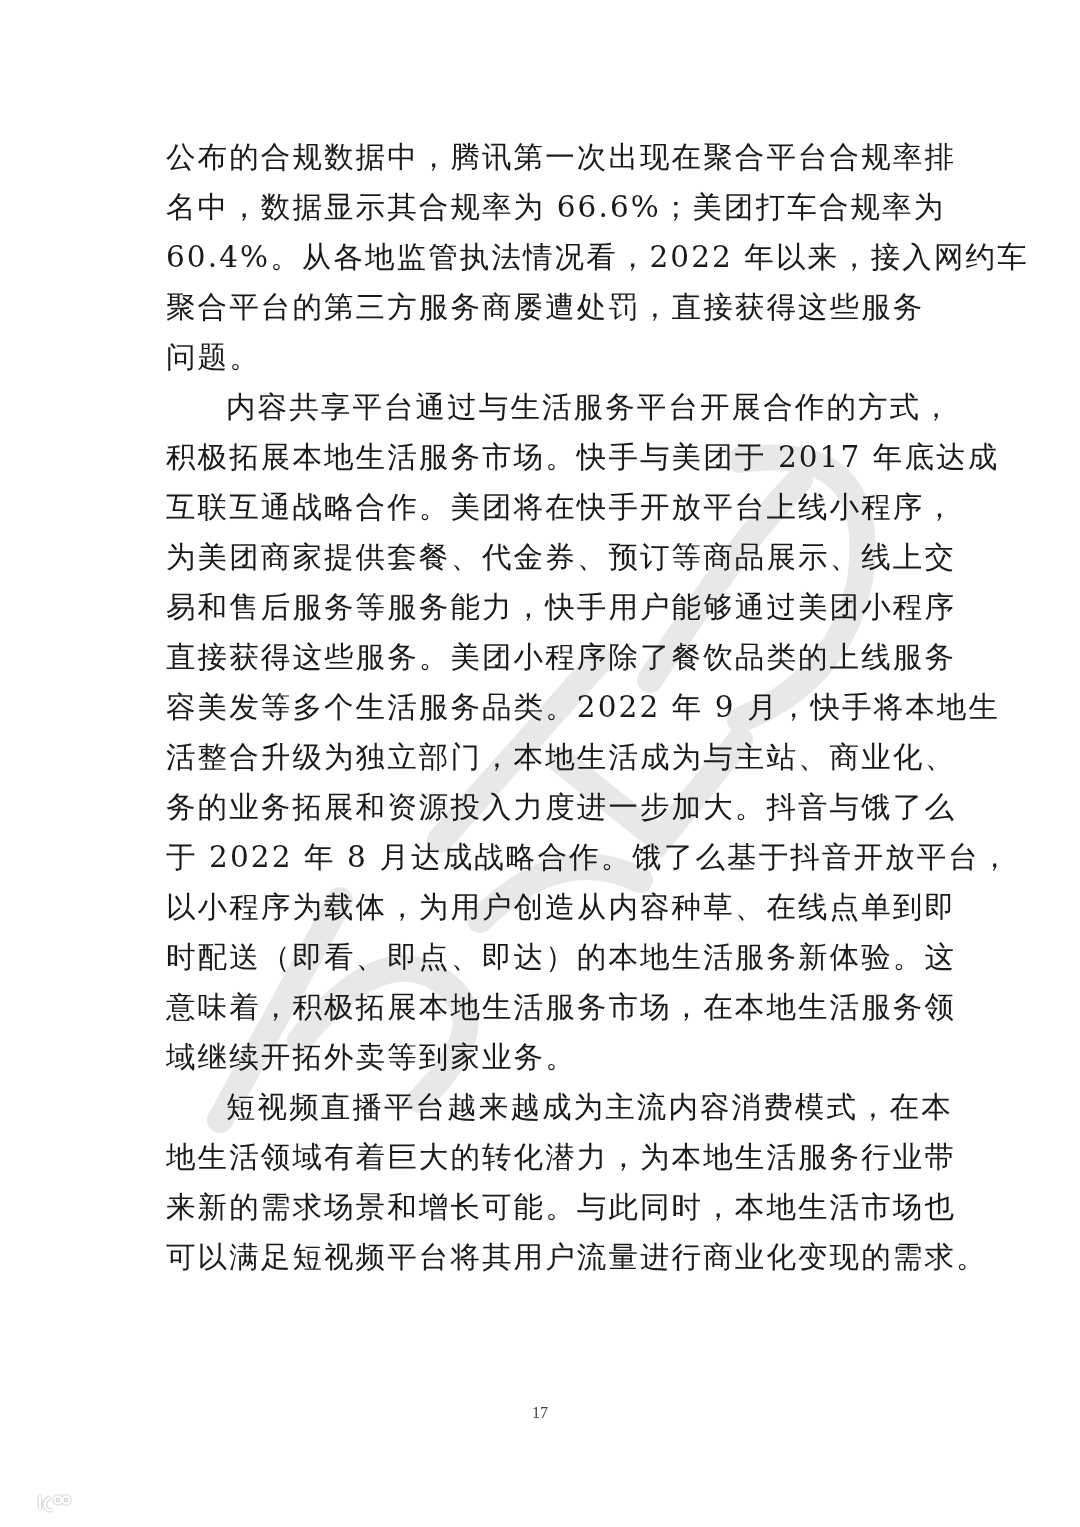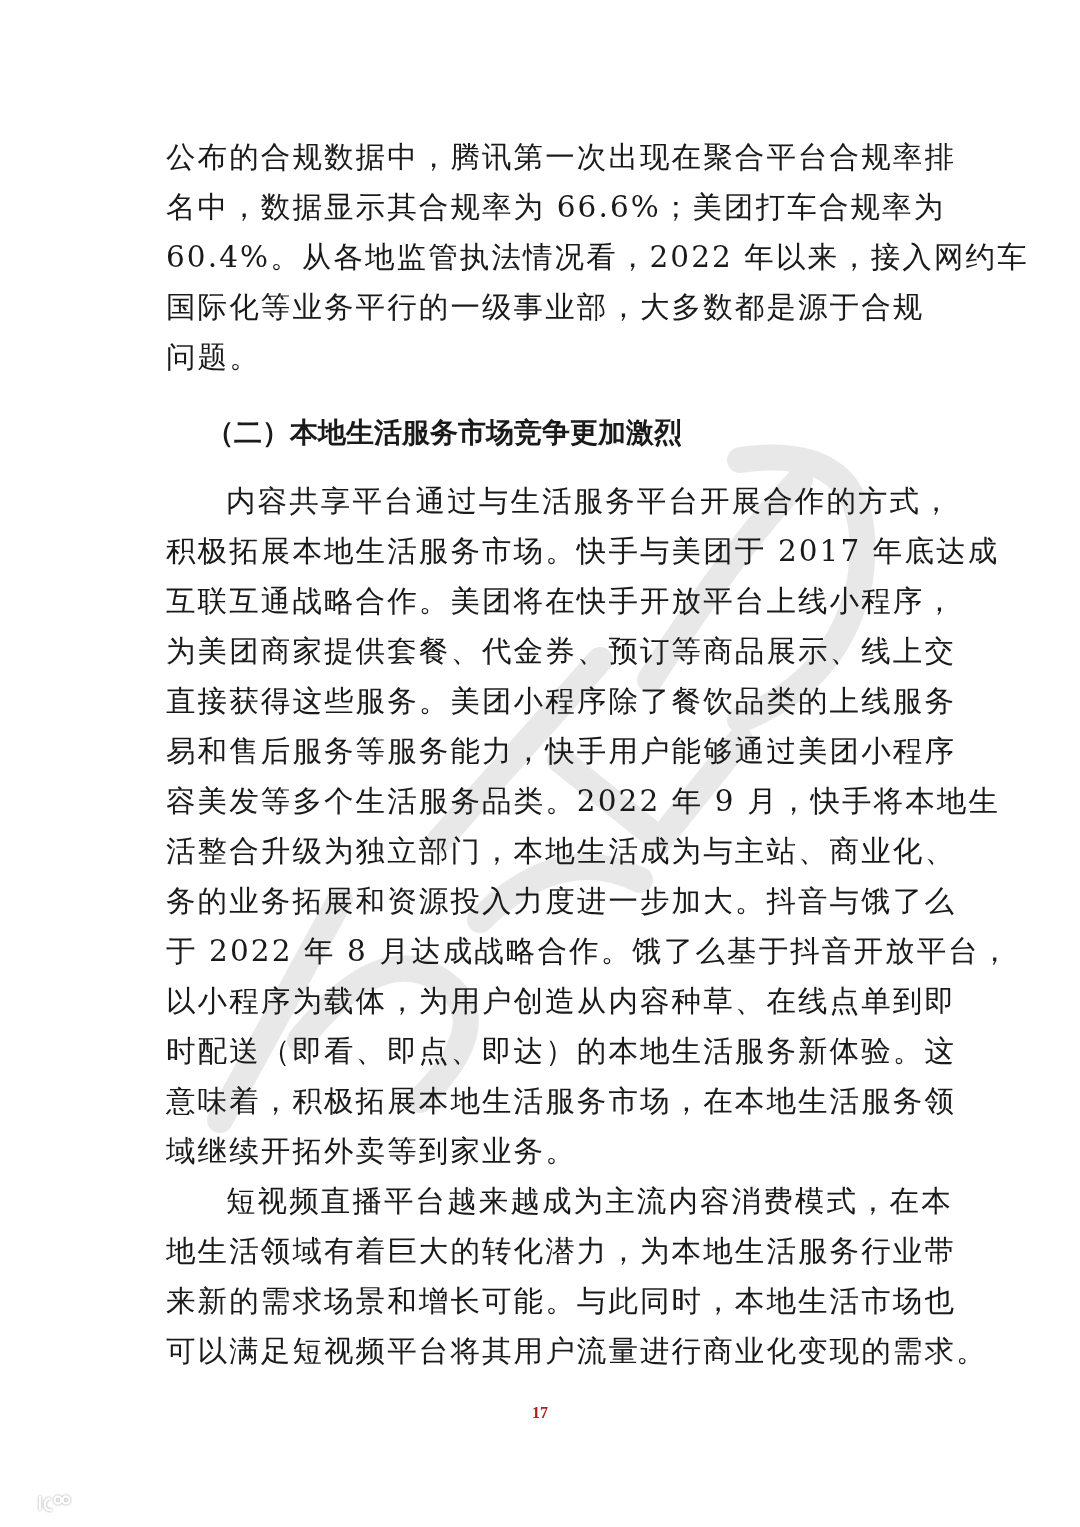--- a/index.html
+++ b/index.html
@@ -22,21 +22,21 @@
   .line { display: block; white-space: nowrap; text-align-last: justify; text-align: justify; }
   .line.last { text-align-last: left; }
   .heading {
     font-family: "DejaVu Sans", "Liberation Sans", sans-serif;
     font-weight: bold; font-size: 28px; line-height: 50px;
     margin: 26px 0 18px 0; padding-left: 40px; letter-spacing: 0px;
   }
   .indent { padding-left: 60px; }
   .page-number {
     position: absolute; left: 0; width: 1080px; top: 1404px; text-align: center;
-    font-family: "Liberation Serif", serif; font-size: 16px; color: #b91c1c; font-weight: bold;
+    font-family: "Liberation Serif", serif; font-size: 16px; color: #404040;
   }
   .logo {
     position: absolute; left: 10px; top: 1490px; display: flex; align-items: center;
     gap: 22px; color: #ffffff;
     text-shadow: 0 0 2px #9a9a9a, 0 0 2px #9a9a9a;
     font-family: "DejaVu Sans", sans-serif; font-size: 22px; font-weight: bold; flex-direction: column;
   }
   .logo-icon { width: 36px; height: 24px; }
 </style>
 </head>
@@ -53,33 +53,32 @@
     <path d="M380 340 L480 420 L560 320"></path>
   </g>
 </svg>
 
 <div class="page">
 
   <p class="para">
     <span class="line">公布的合规数据中，腾讯第一次出现在聚合平台合规率排</span>
     <span class="line">名中，数据显示其合规率为 66.6%；美团打车合规率为</span>
     <span class="line">60.4%。从各地监管执法情况看，2022 年以来，接入网约车</span>
-    <span class="line">国际化等业务平行的一级事业部，大多数都是源于合规</span>
+    <span class="line">聚合平台的第三方服务商屡遭处罚，直接获得这些服务</span>
     <span class="line last">问题。</span>
   </p>
 
-  <h2 class="heading">（二）本地生活服务市场竞争更加激烈</h2>
 
   <p class="para">
     <span class="line indent">内容共享平台通过与生活服务平台开展合作的方式，</span>
     <span class="line">积极拓展本地生活服务市场。快手与美团于 2017 年底达成</span>
     <span class="line">互联互通战略合作。美团将在快手开放平台上线小程序，</span>
     <span class="line">为美团商家提供套餐、代金券、预订等商品展示、线上交</span>
+    <span class="line">易和售后服务等服务能力，快手用户能够通过美团小程序</span>
     <span class="line">直接获得这些服务。美团小程序除了餐饮品类的上线服务</span>
-    <span class="line">易和售后服务等服务能力，快手用户能够通过美团小程序</span>
     <span class="line">容美发等多个生活服务品类。2022 年 9 月，快手将本地生</span>
     <span class="line">活整合升级为独立部门，本地生活成为与主站、商业化、</span>
     <span class="line">务的业务拓展和资源投入力度进一步加大。抖音与饿了么</span>
     <span class="line">于 2022 年 8 月达成战略合作。饿了么基于抖音开放平台，</span>
     <span class="line">以小程序为载体，为用户创造从内容种草、在线点单到即</span>
     <span class="line">时配送（即看、即点、即达）的本地生活服务新体验。这</span>
     <span class="line">意味着，积极拓展本地生活服务市场，在本地生活服务领</span>
     <span class="line last">域继续开拓外卖等到家业务。</span>
   </p>
 

